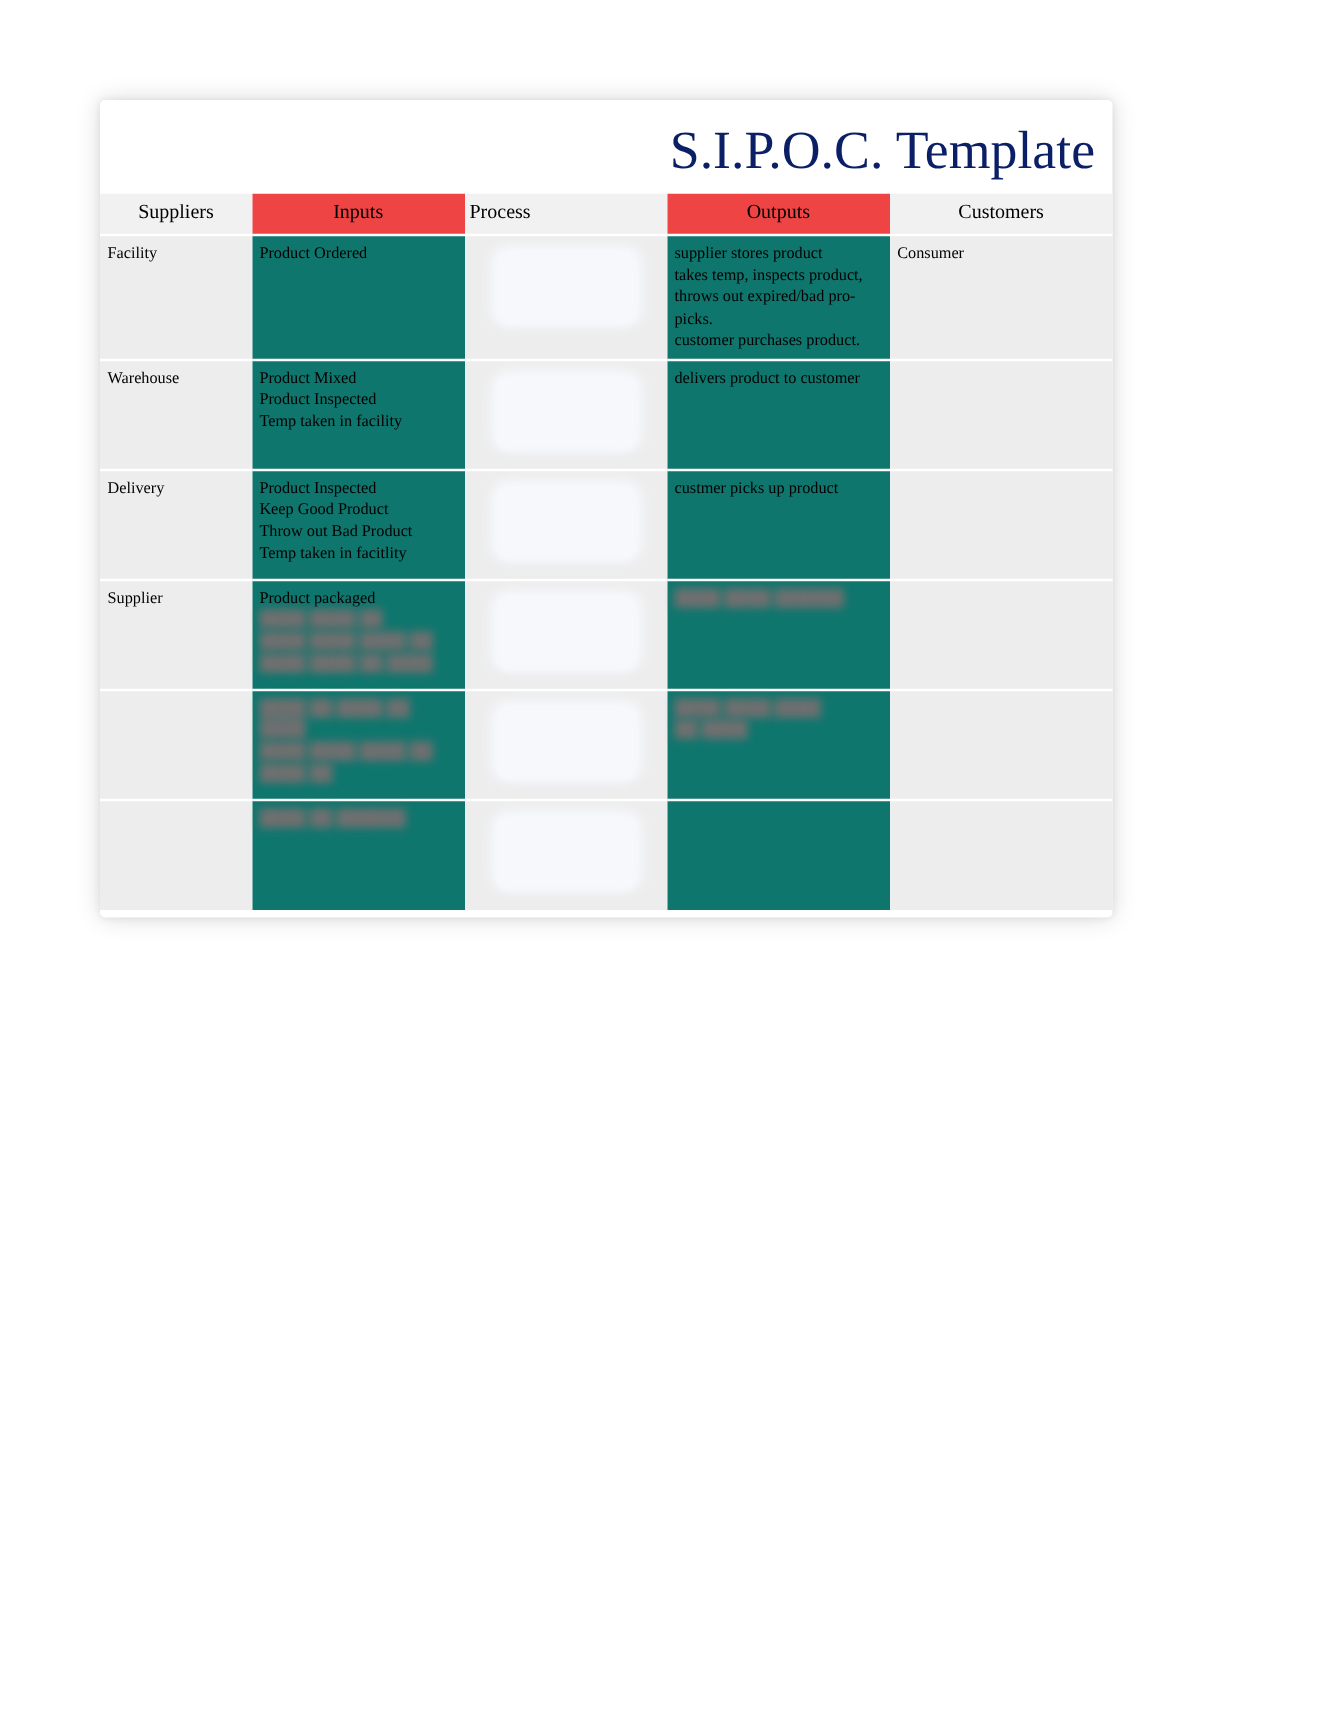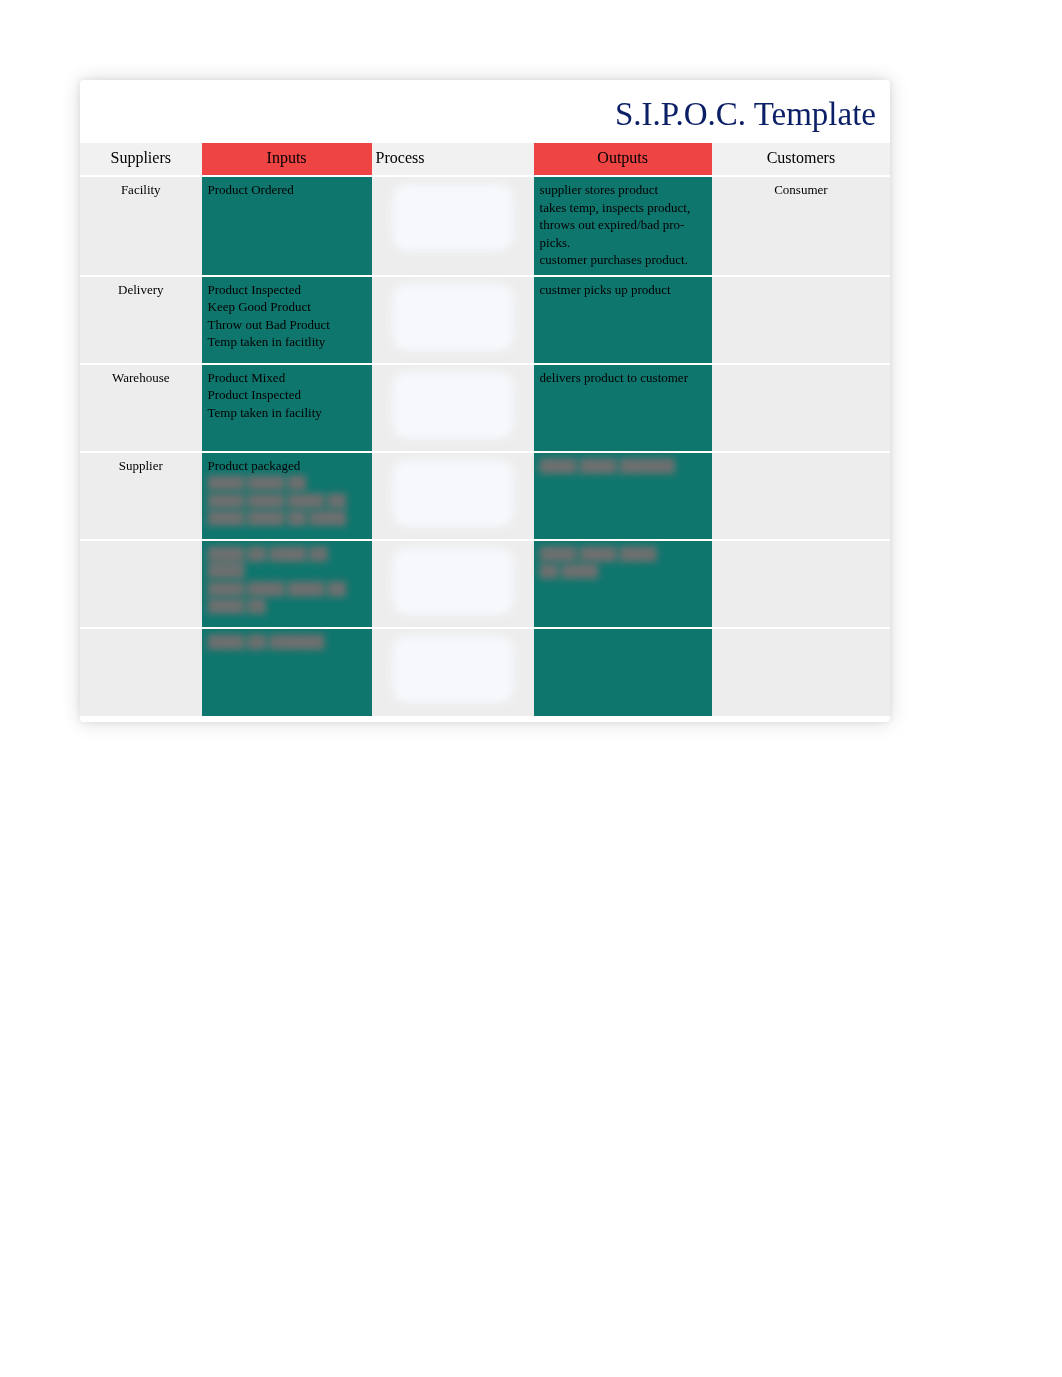--- a/index.html
+++ b/index.html
@@ -19,38 +19,37 @@
     left: 80px;
     top: 80px;
     width: 810px;
     background: #fff;
     box-shadow: 0 0 20px rgba(0,0,0,0.15), 0 0 6px rgba(0,0,0,0.08);
     border-radius: 4px;
     padding-bottom: 6px;
   }
   .title {
     text-align: right;
-    font-size: 33px;
+    font-size: 43px;
     color: #0b1f66;
     padding: 16px 14px 10px 14px;
     font-family: "Times New Roman", Times, serif;
   }
   .table {
     width: 100%;
     border-collapse: collapse;
   }
   .headers td {
     text-align: center;
     font-size: 16px;
     padding: 6px 4px 8px 4px;
     font-family: "Times New Roman", Times, serif;
   }
   .col-sup, .col-pro, .col-cus {
     background: #f1f1f1;
-    text-align: center;
   }
   .col-inp, .col-out {
     background: #ef4444;
   }
   .row td {
     vertical-align: top;
     font-size: 13px;
     line-height: 1.35;
     padding: 4px 6px 6px 6px;
     border-top: 2px solid #ffffff;
@@ -117,53 +116,53 @@
         <td class="col-out multiline">
           <span>supplier stores product</span>
           <span>takes temp, inspects product, throws out expired/bad pro-</span>
           <span>picks.</span>
           <span>customer purchases product.</span>
         </td>
         <td class="col-cus">Consumer</td>
       </tr>
 
       <tr class="row">
+        <td class="col-sup">Warehouse</td>
+        <td class="col-inp multiline">
+          <span>Product Mixed</span>
+          <span>Product Inspected</span>
+          <span>Temp taken in facility</span>
+        </td>
+        <td class="col-pro">
+          <div class="process-box">&nbsp;</div>
+        </td>
+        <td class="col-out multiline">
+          <span>delivers product to customer</span>
+        </td>
+        <td class="col-cus"></td>
+      </tr>
+
+      <tr class="row">
         <td class="col-sup">Delivery</td>
         <td class="col-inp multiline">
           <span>Product Inspected</span>
           <span>Keep Good Product</span>
           <span>Throw out Bad Product</span>
           <span>Temp taken in facitlity</span>
         </td>
         <td class="col-pro">
           <div class="process-box">&nbsp;</div>
         </td>
         <td class="col-out multiline">
           <span>custmer picks up product</span>
         </td>
         <td class="col-cus"></td>
       </tr>
 
       <tr class="row">
-        <td class="col-sup">Warehouse</td>
-        <td class="col-inp multiline">
-          <span>Product Mixed</span>
-          <span>Product Inspected</span>
-          <span>Temp taken in facility</span>
-        </td>
-        <td class="col-pro">
-          <div class="process-box">&nbsp;</div>
-        </td>
-        <td class="col-out multiline">
-          <span>delivers product to customer</span>
-        </td>
-        <td class="col-cus"></td>
-      </tr>
-
-      <tr class="row">
         <td class="col-sup">Supplier</td>
         <td class="col-inp multiline">
           <span>Product packaged</span>
           <span class="blurred">████ ████ ██</span>
           <span class="blurred">████ ████ ████ ██</span>
           <span class="blurred">████ ████ ██ ████</span>
         </td>
         <td class="col-pro">
           <div class="process-box">&nbsp;</div>
         </td>

